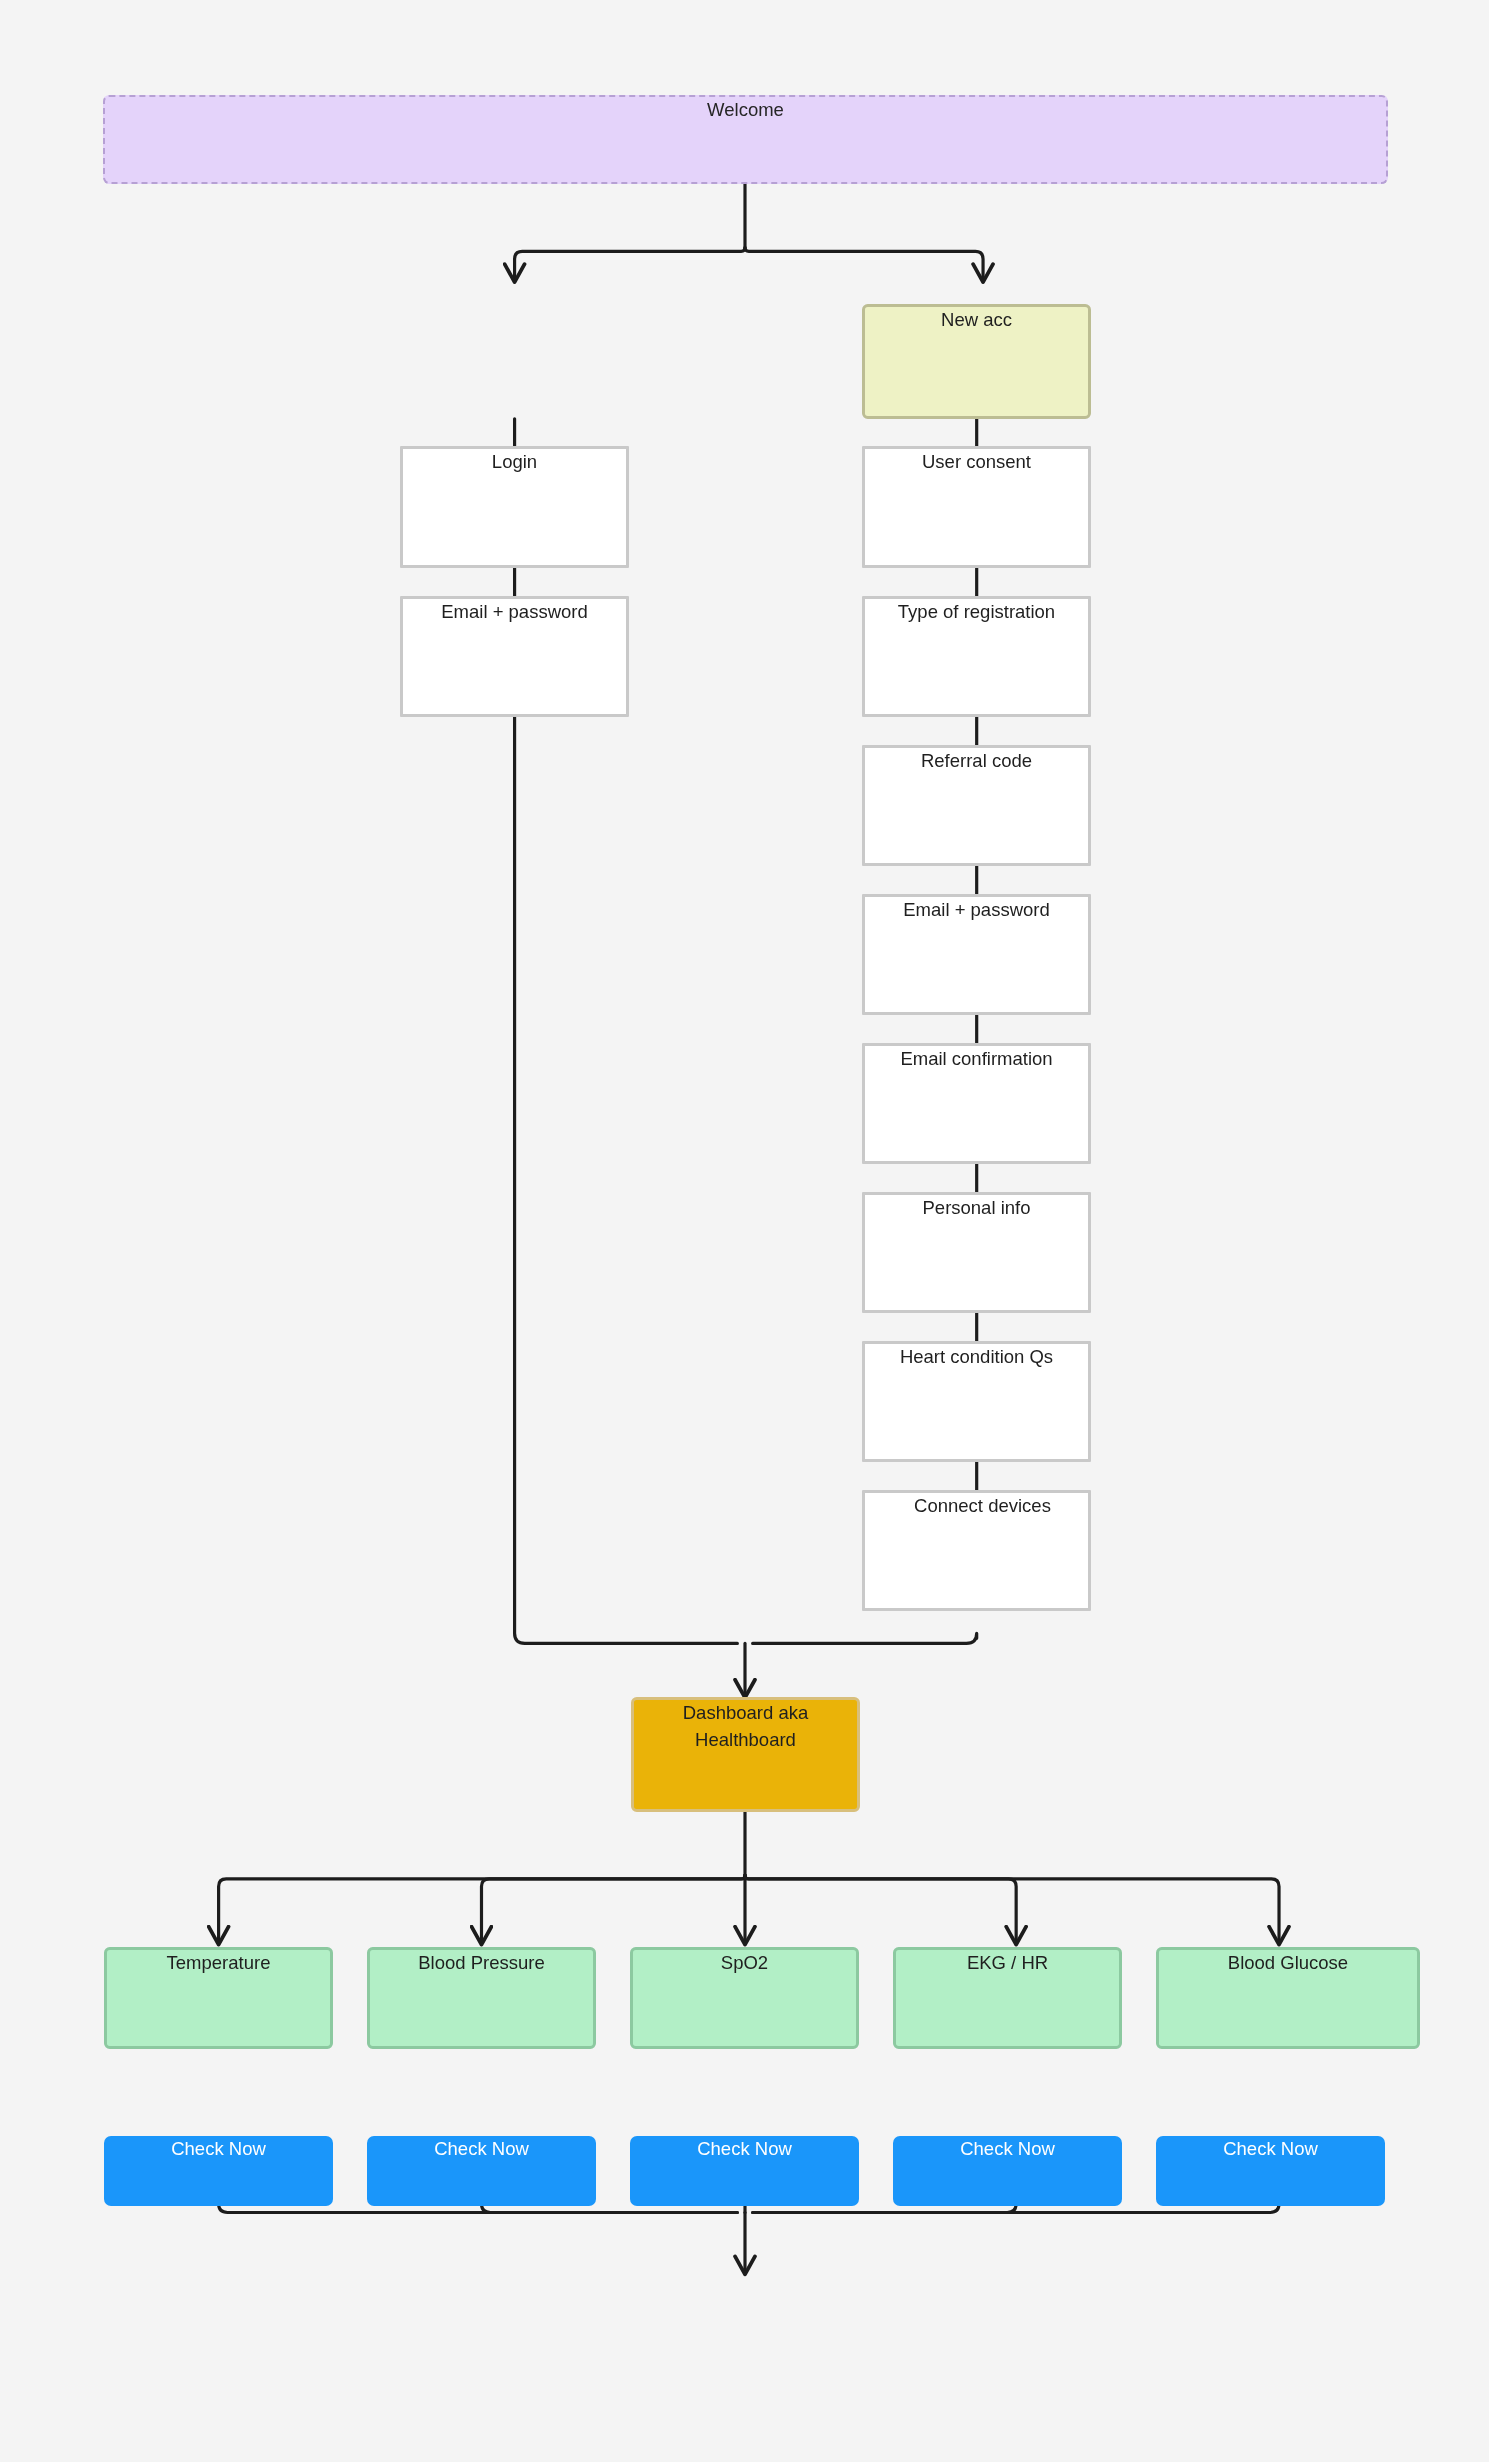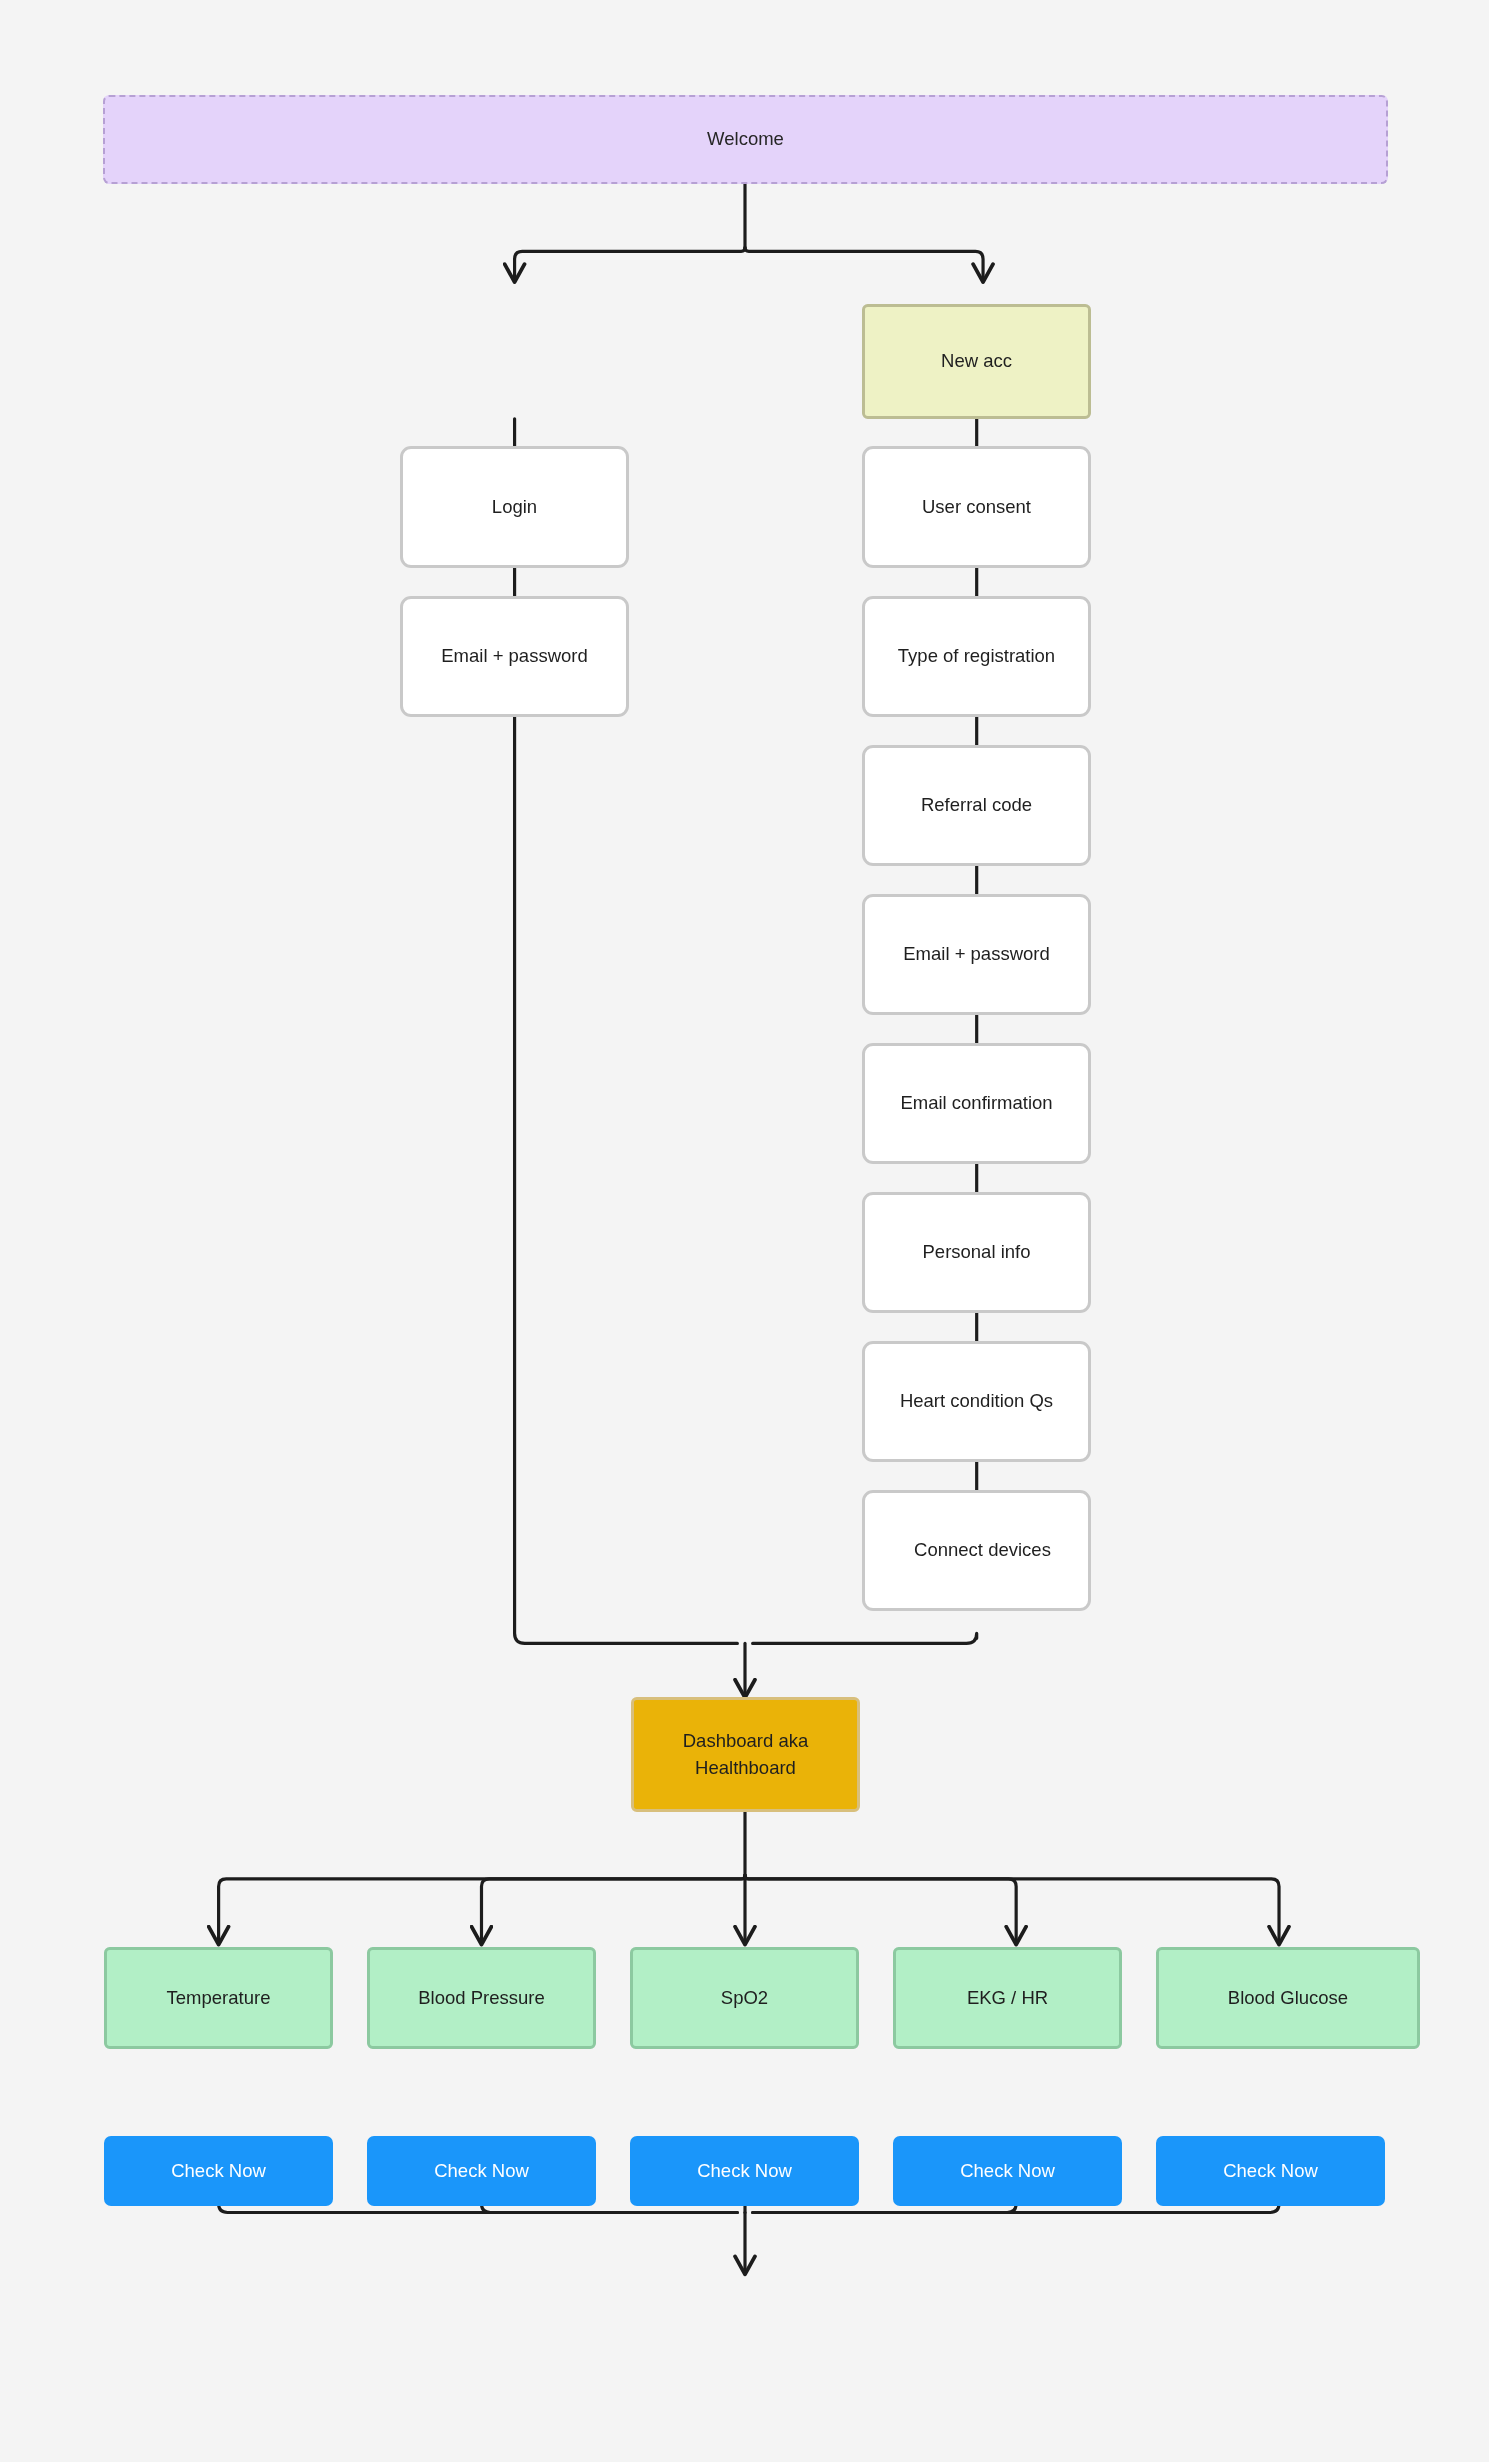--- a/index.html
+++ b/index.html
@@ -25,21 +25,21 @@
     left: 0; top: 0;
     width: 1490px; height: 2462px;
     pointer-events: none;
     z-index: 1;
   }
 
   .node {
     position: absolute;
     z-index: 2;
     display: flex;
-    align-items: center;
+    align-items: flex-start;
     justify-content: center;
     text-align: center;
     line-height: 1.45;
     color: #1f1f1f;
     -webkit-font-smoothing: antialiased;
   }
 
   
   .node.phase {
     background: #e4d3fa;
@@ -62,21 +62,21 @@
     background: #eef2c5;
     border: 3.2px solid #bcbd93;
     border-radius: 5.7px;
     font-size: 18.5px;
   }
 
   
   .node.step {
     background: #ffffff;
     border: 3.2px solid #c9c9c9;
-    border-radius: 11px;
+    border-radius: 1px;
     font-size: 18.5px;
   }
 
   
   .node.dashboard {
     background: #eab308;
     border: 3.2px solid #d8bf7c;
     border-radius: 5.7px;
     font-size: 18.5px;
   }

